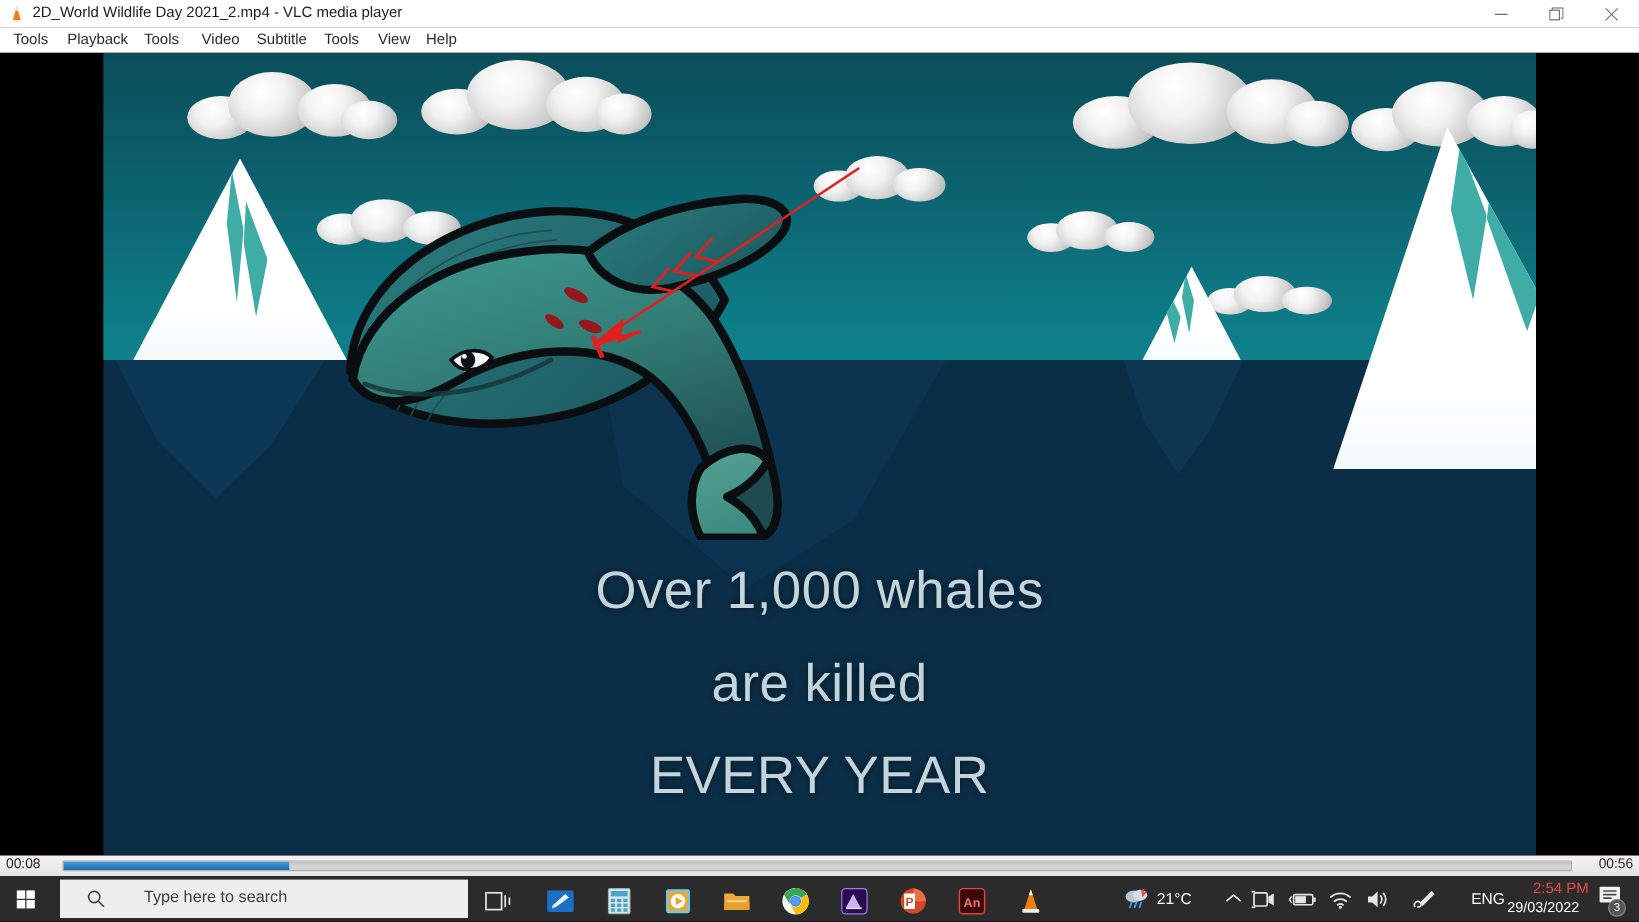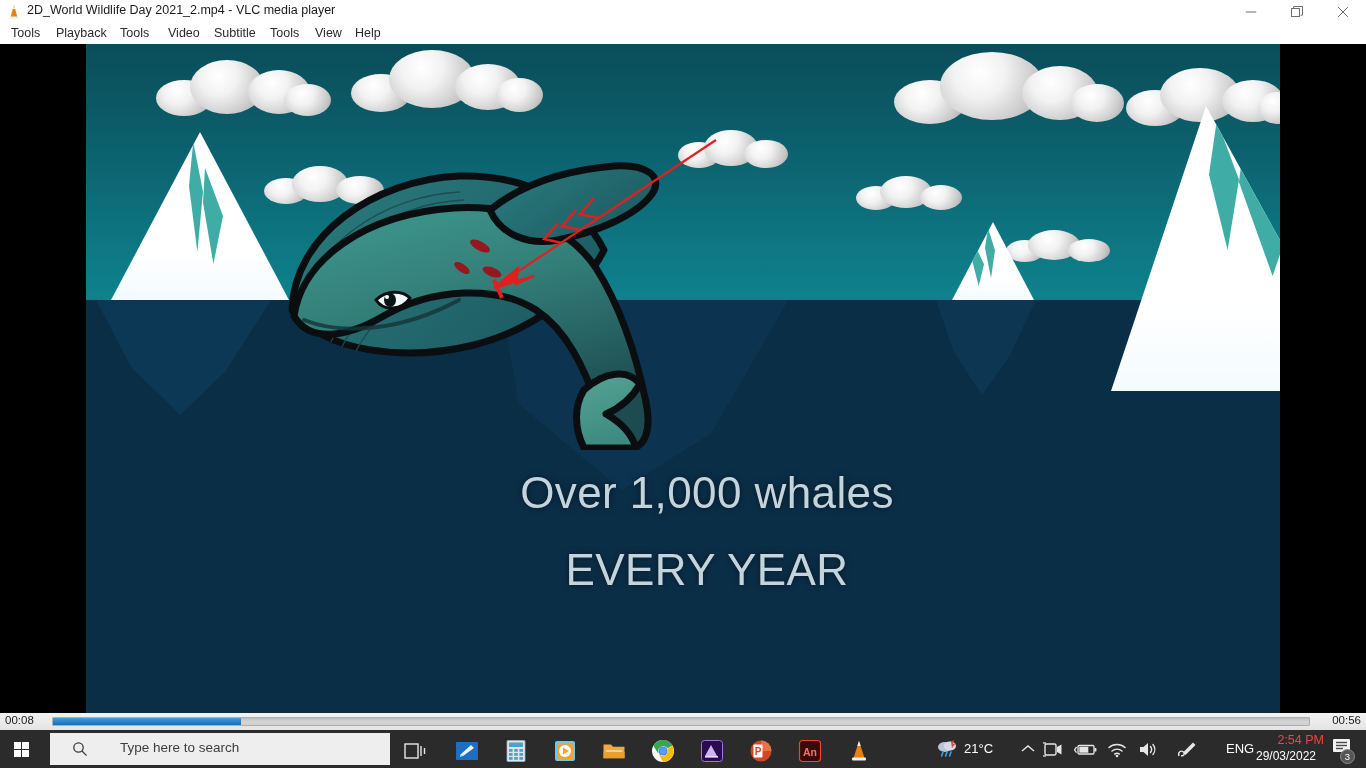--- a/index.html
+++ b/index.html
@@ -35,21 +35,21 @@
   .berg .body { position:absolute; left:0; top:0; width:100%; height:100%;
       background:linear-gradient(to bottom,#ffffff 0%,#ffffff 72%,#f4fbfd 100%); }
   .crack { position:absolute; background:#3fada6; }
 
   .sub-shadow { position:absolute; background:#0e3a58; opacity:.85; }
 
   #whale { position:absolute; left:198px; top:96px; width:390px; height:310px; }
   #harpoon-line { position:absolute; }
 
   #subtitles { position:absolute; left:0; top:410px; width:1194px; text-align:center;
-               color:#c3d4dc; text-shadow:0 0 6px rgba(0,0,0,.55);margin-left:24px; }
+               color:#c3d4dc; text-shadow:0 0 6px rgba(0,0,0,.55); }
   #subtitles .line { font-size:44px; line-height:77px; font-weight:400; letter-spacing:.4px; }
 
   
   #controlbar { position:absolute; left:0; top:713px; width:1366px; height:17px;
                 background:linear-gradient(to bottom,#f3f3f3 0%,#e4e4e4 100%);padding-left:24px; }
   #time-elapsed { position:absolute; left:5px; top:1px; font-size:11.5px; color:#1c1c1c; }
   #time-total { position:absolute; right:5px; top:1px; font-size:11.5px; color:#1c1c1c; }
   #seek-track { position:absolute; left:52px; top:4px; width:1258px; height:9px;
                 background:linear-gradient(to bottom,#bdbdbd 0%,#d6d6d6 55%,#cfcfcf 100%);
                 border:1px solid #b0b0b0; border-radius:1px; }
@@ -272,20 +272,21 @@
           <polyline points="118,64 104,80 122,84" fill="none"></polyline>
           <polyline points="100,76 86,92 104,96" fill="none"></polyline>
           <polyline points="82,89 68,105 86,109" fill="none"></polyline>
           <polygon points="18,154 42,134 40,150 58,142"></polygon>
           <line x1="18" y1="146" x2="26" y2="164" stroke-width="4"></line>
         </g>
       </svg>
 
       <div id="subtitles">
         <div class="line">Over 1,000 whales</div>
+        <div class="line">are killed</div>
         <div class="line">EVERY YEAR</div>
       </div>
     </div>
   </div>
 
   <div id="controlbar">
     <div id="time-elapsed">00:08</div>
     <div id="seek-track">
       <div id="seek-fill" style="width: 15%;"></div>
     </div>

